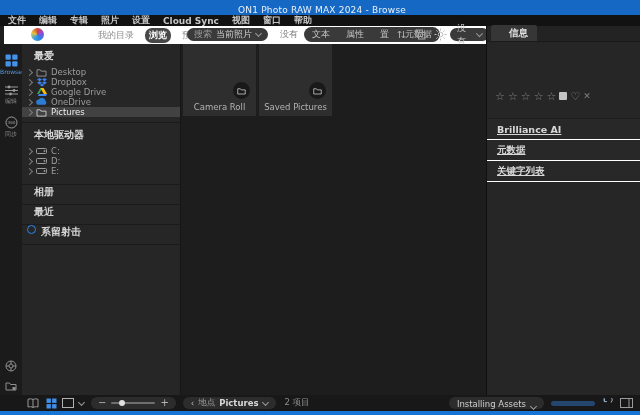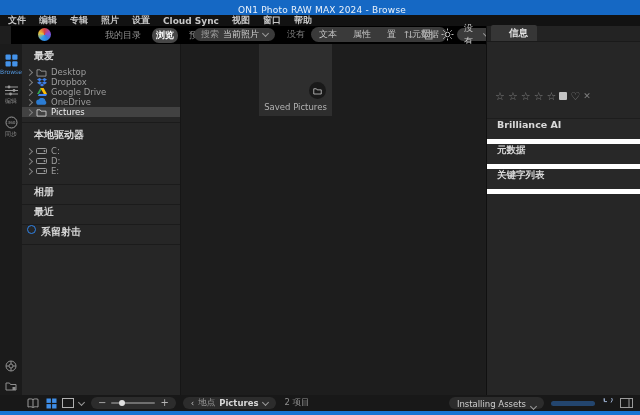--- a/index.html
+++ b/index.html
@@ -16,21 +16,21 @@
     background:conic-gradient(#e2474b,#8e4bd8,#2f7fe0,#f0a73a,#e2474b);}
   .title-text{font-size:9px;color:#eaf2fb;letter-spacing:.2px;}
   .win-controls{margin-left:auto;display:flex;height:100%;}
   .win-btn{width:30px;height:100%;display:flex;align-items:center;justify-content:center;
     font-size:8px;color:#d7e6f9;}
   
   .menubar{position:absolute;top:15px;left:0;right:0;height:11px;background:#121212;
     display:flex;align-items:center;gap:13px;padding-left:8px;font-size:9px;color:#c6c6c6;}
   .menu-item{white-space:nowrap;font-weight:bold;}
   
-  .toolbar{position:absolute;top:26px;left:11px;width:485px;height:18px;background:#000000;
+  .toolbar{position:absolute;top:26px;left:4px;width:485px;height:18px;background:#ffffff;
     border-bottom:1px solid #161616;}
   .toolbar *{font-size:9px;}
   .on1-logo{position:absolute;left:27px;top:2px;width:13px;height:13px;border-radius:50%;
     background:conic-gradient(#d8433f,#8e4bd8,#2f7fe0,#35a0e8,#e8c53a,#d8433f);}
   .tabs{position:absolute;left:90px;top:0;height:18px;display:flex;align-items:center;gap:7px;}
   .tab{color:#8f8f8f;padding:1px 4px;}
   .tab.active{background:#474747;border-radius:7px;color:#fff;font-weight:bold;text-align:center;}
   .pill{background:#3a3a3a;border-radius:8px;height:13px;display:flex;align-items:center;
     gap:4px;padding:0 7px;}
   .search-pill{position:absolute;left:183px;top:2px;}
@@ -75,22 +75,22 @@
   .right-panel{position:absolute;left:486px;top:26px;right:0;bottom:20px;background:#262626;
     border-left:1px solid #101010;}
   .info-header{height:15px;background:#232323;border-bottom:1px solid #1a1a1a;display:flex;align-items:flex-end;}
   .info-tab{background:#363636;border-radius:2px 2px 0 0;padding:2px 9px 1px 18px;font-size:9.5px;
     font-weight:bold;color:#e3e3e3;margin-left:4px;}
   .thumb-area{height:47px;}
   .rating-row{display:flex;align-items:center;gap:3px;padding-left:8px;height:14px;color:#7f7f7f;font-size:11px;}
   .swatch{width:8px;height:8px;background:#c3c3c3;border-radius:1px;}
   .rate-x{font-size:9px;}
   .rp-spacer{height:15px;border-bottom:1px solid #1d1d1d;}
-  .info-section{height:20px;display:flex;align-items:flex-start;padding-left:10px;font-weight:bold;
-    font-size:9.5px;color:#d9d9d9;border-bottom:5px solid #ffffff;background:#282828;}
+  .info-section{height:20px;display:flex;align-items:center;padding-left:10px;font-weight:bold;
+    font-size:9.5px;color:#d9d9d9;border-bottom:1px solid #ffffff;background:#282828;text-decoration:underline;}
   
   .bottombar{position:absolute;left:0;right:0;bottom:4px;height:16px;background:#181818;
     display:flex;align-items:center;gap:7px;padding:0 7px 0 27px;font-size:8.5px;color:#bdbdbd;}
   .view-group{display:flex;align-items:center;gap:5px;}
   .slider-pill{background:#2c2c2c;border-radius:8px;height:12px;display:flex;align-items:center;
     gap:5px;padding:0 7px;}
   .z-btn{color:#b5b5b5;font-size:10px;line-height:10px;}
   .track{position:relative;width:44px;height:2px;background:#6f6f6f;border-radius:1px;}
   .knob{position:absolute;left:8px;top:-2px;width:6px;height:6px;border-radius:50%;background:#e0e0e0;}
   .crumb-pill{background:#2c2c2c;border-radius:8px;height:12px;display:flex;align-items:center;
@@ -340,20 +340,28 @@
   <div class="panel-header">
     <span>最近</span>
   </div>
   <div class="panel-header">
     <span class="tether-dot"></span>
     <span>系留射击</span>
   </div>
 </div>
 
 <div class="canvas">
+  <div class="tile" style="left:2px">
+    <span class="tile-badge">
+      <svg width="9" height="8" viewBox="0 0 12 10">
+          <path d="M1 2h3.5l1 1.5H11V9H1z" fill="none" stroke="#d4d4d4"></path>
+        </svg>
+    </span>
+    <span class="tile-label">Camera Roll</span>
+  </div>
   <div class="tile" style="left:78px">
     <span class="tile-badge">
       <svg width="9" height="8" viewBox="0 0 12 10">
           <path d="M1 2h3.5l1 1.5H11V9H1z" fill="none" stroke="#d4d4d4"></path>
         </svg>
     </span>
     <span class="tile-label">Saved Pictures</span>
   </div>
 </div>
 

